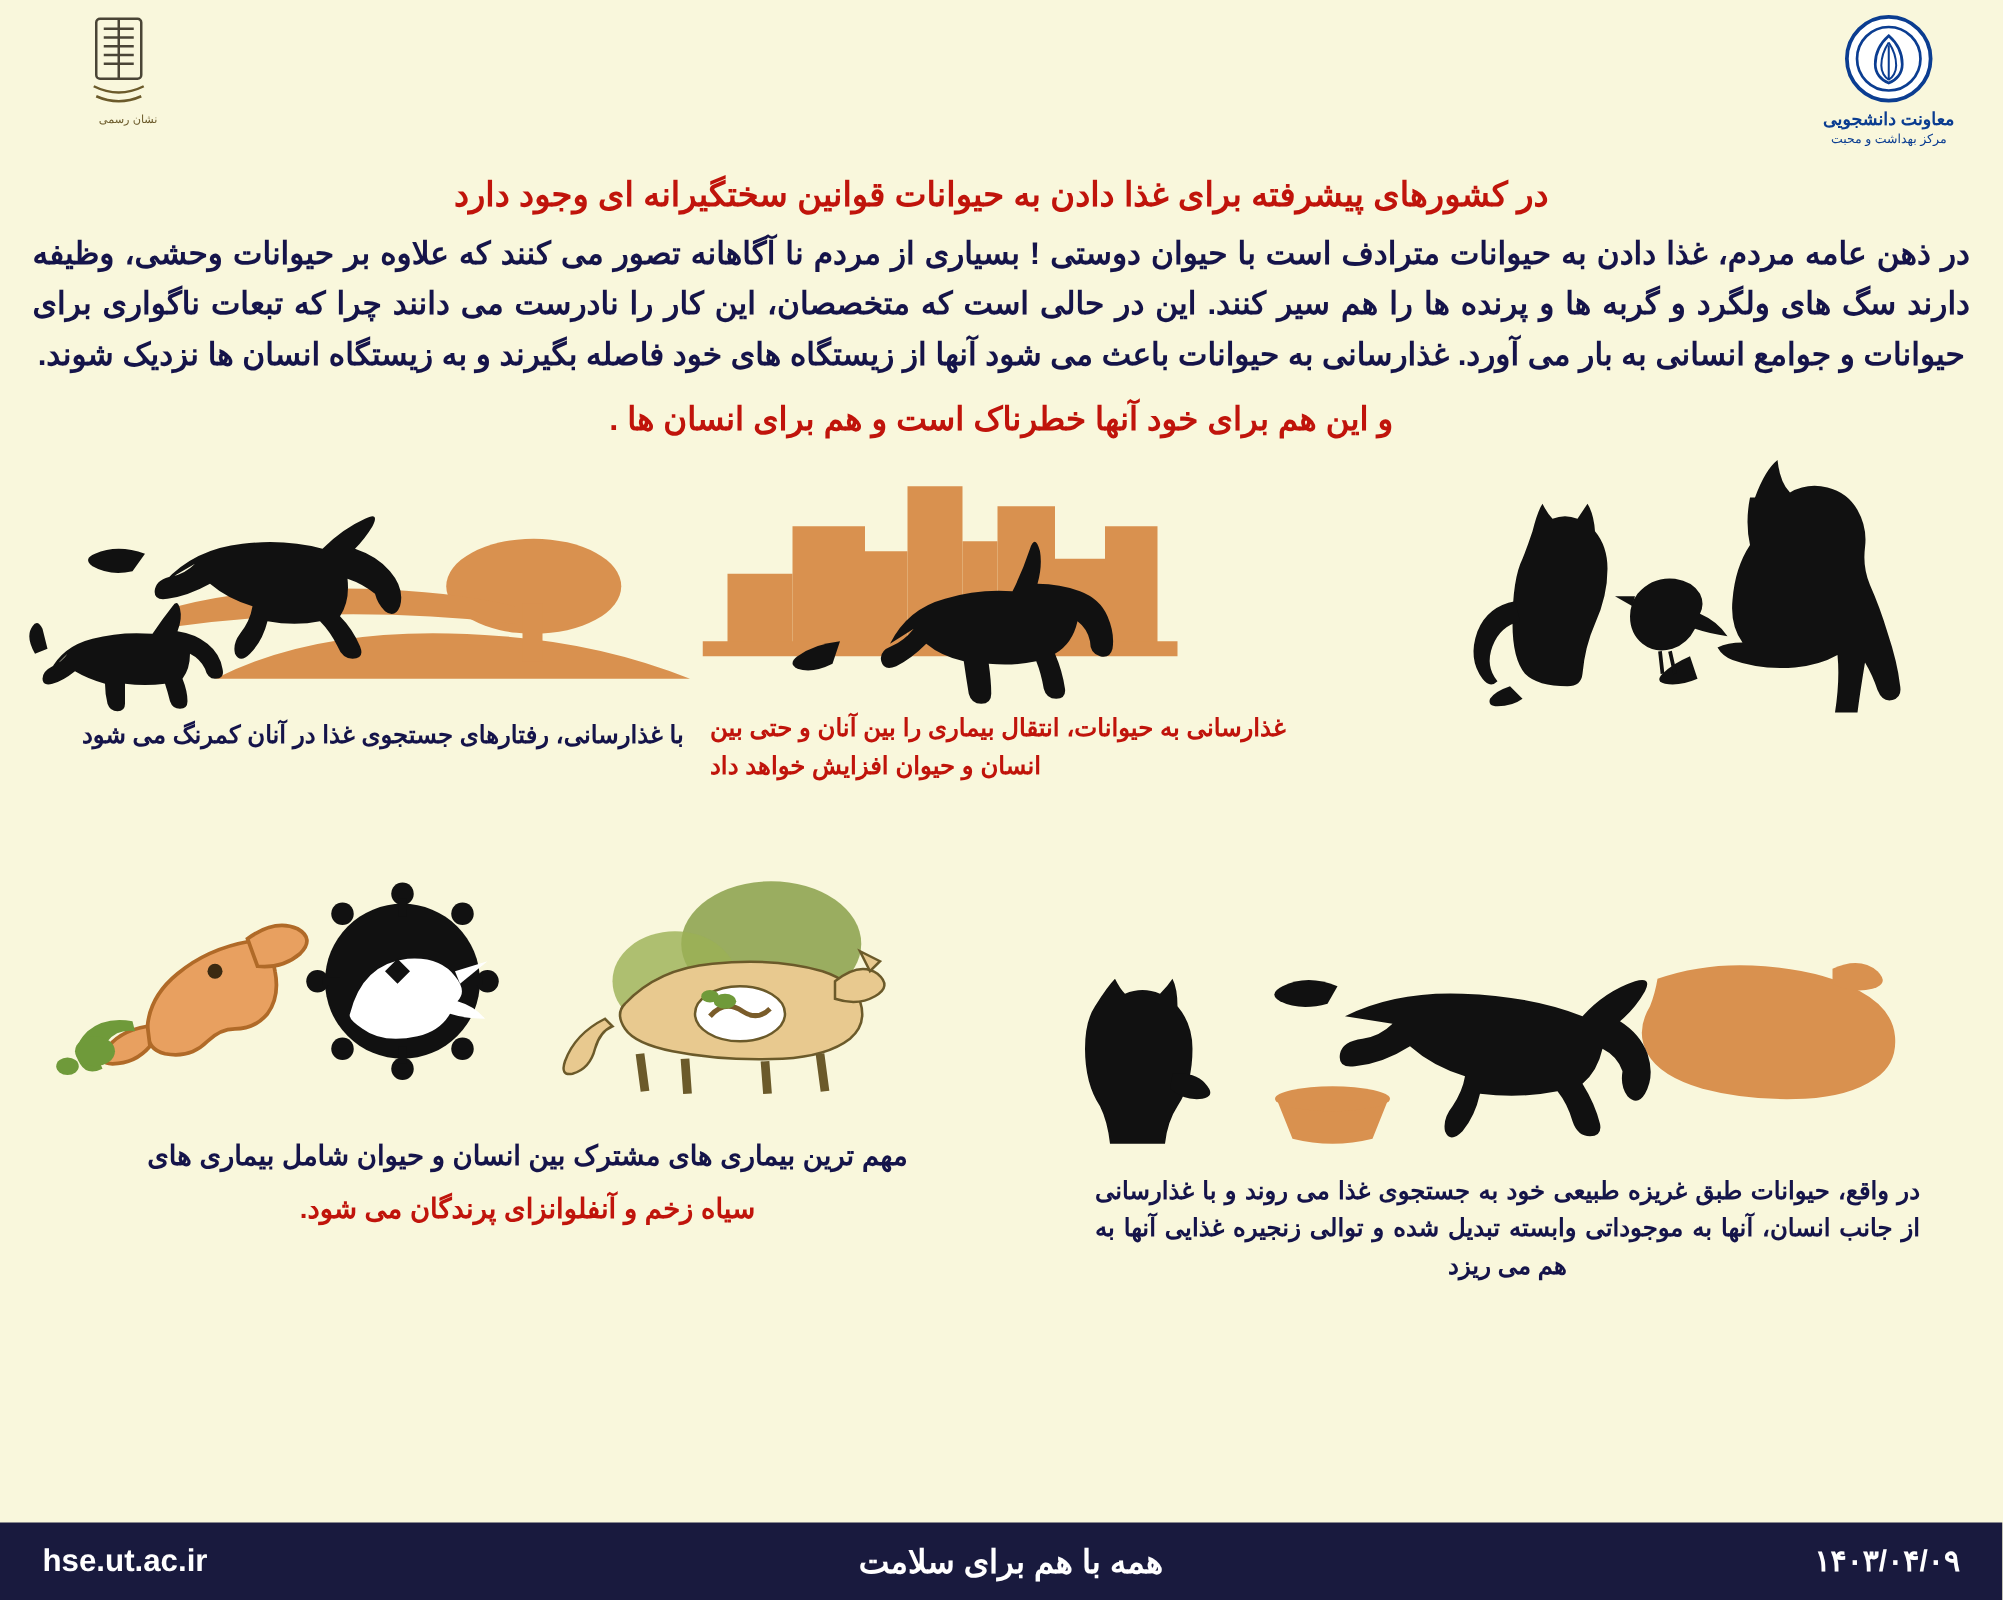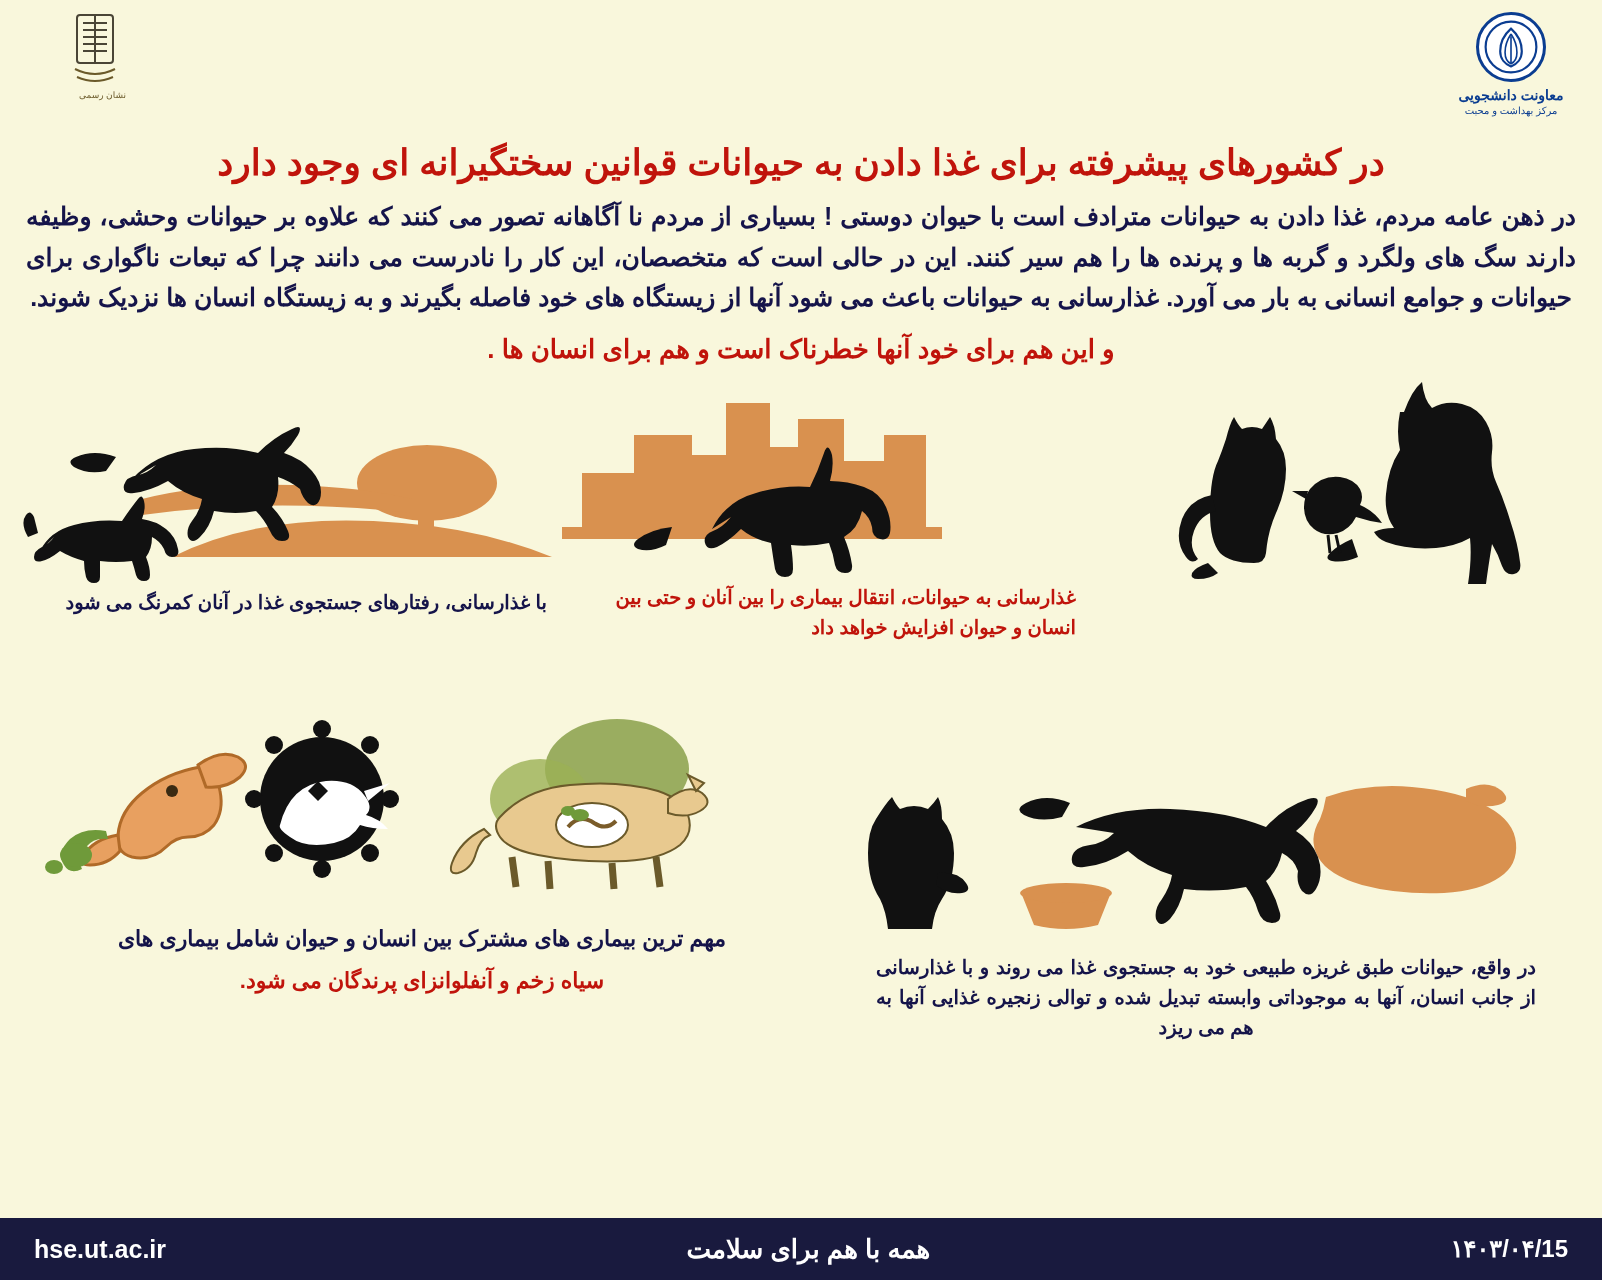--- a/index.html
+++ b/index.html
@@ -82,21 +82,21 @@
   .logo-right .lr-t {
     font-size: 9px; color: #6b5a2a; margin-top: 2px; text-align: center; line-height: 1.2;
   }
 
   
   .intro {
     padding: 6px 26px 0 26px;
     text-align: center;
   }
   .intro .lead {
-    font-size: 36px;
+    font-size: 27px;
     font-weight: bold;
     color: #c0140b;
     line-height: 1.5;
     margin-bottom: 6px;
   }
   .intro .body {
     font-size: 25px;
     font-weight: bold;
     color: #15144a;
     line-height: 1.62;
@@ -128,21 +128,21 @@
   .cap.red { color: #c0140b; }
 
   
   #p1 { right: 28px; top: 0; width: 470px; }
   #p1 .art { height: 215px; position: relative; }
   #p1 .cap { text-align: justify; text-align-last: center; padding: 0 14px; }
 
   
   #p2 { right: 520px; top: 0; width: 520px; }
   #p2 .art { height: 205px; position: relative; }
-  #p2 .cap { text-align: right; padding: 0 6px; }
+  #p2 .cap { text-align: left; padding: 0 6px; }
 
   
   #p3 { right: 1045px; top: 10px; width: 535px; }
   #p3 .art { height: 200px; position: relative; }
   #p3 .cap { text-align: right; padding: 0 10px 0 10px; }
 
   
   #p4 { right: 36px; top: 400px; width: 720px; }
   #p4 .art { height: 175px; position: relative; }
   #p4 .cap { text-align: justify; text-align-last: center; padding: 0 30px; }
@@ -390,18 +390,18 @@
       </div>
       <div class="cap">
         <div class="line" style="color:#15144a">مهم ترین بیماری های مشترک بین انسان و حیوان شامل بیماری های</div>
         <div class="line" style="color:#c0140b">سیاه زخم و آنفلوانزای پرندگان می شود.</div>
       </div>
     </div>
 
   </div>
 
   <div class="footer">
-    <div class="date">۱۴۰۳/۰۴/15</div>
+    <div class="date">۱۴۰۳/۰۴/۰۹</div>
     <div class="slogan">همه با هم برای سلامت</div>
     <div class="site">hse.ut.ac.ir</div>
   </div>
 
 </div>
 
 </body></html>

